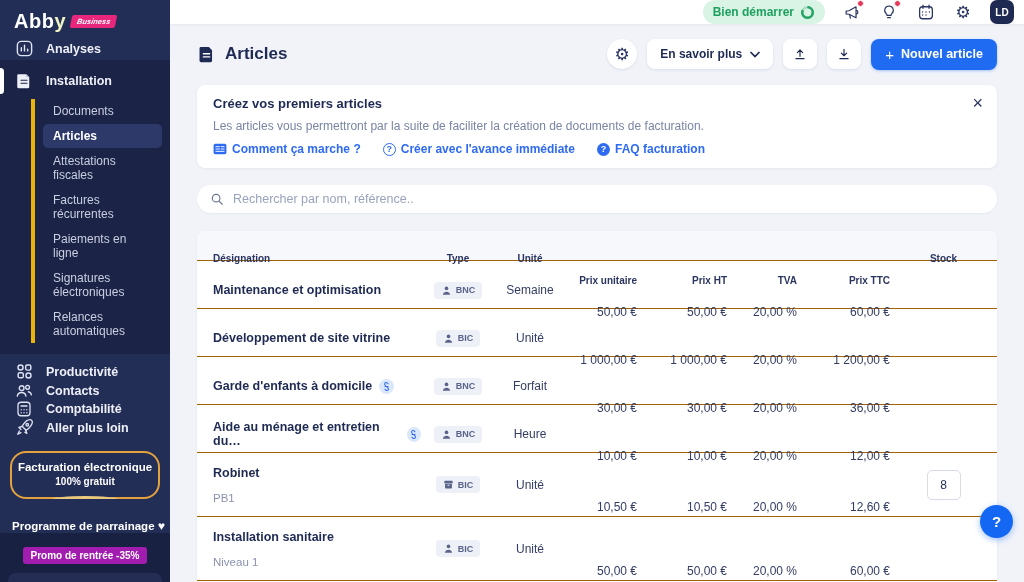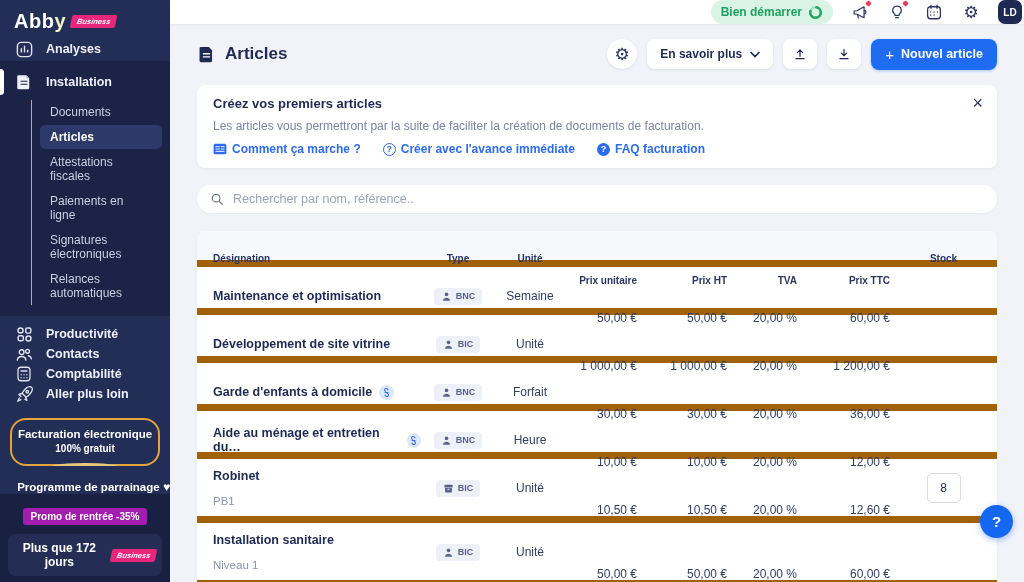--- a/index.html
+++ b/index.html
@@ -10,37 +10,37 @@
   
   .sidebar { width:170px; min-width:170px; height:582px; background:#232e57; color:#e8ebf5; display:flex; flex-direction:column; position:relative; }
   .logo-row { padding:10px 0 6px 14px; display:flex; align-items:center; gap:5px; }
   .logo-text { font-size:20px; font-weight:bold; color:#fff; letter-spacing:.5px; }
   .logo-text .y { color:#eef3c4; }
   .biz-badge { background:#e8267c; color:#fff; font-size:7.5px; font-style:italic; font-weight:bold; padding:2px 6px; transform:skewX(-12deg); border-radius:2px; }
   .nav-item { display:flex; align-items:center; gap:12px; height:33px; padding-left:14px; font-size:12.5px; font-weight:bold; color:#eef0f8; cursor:pointer; }
   .nav-item .ic { width:20px; display:flex; justify-content:center; }
   .fact-panel { background:#1b2346; padding:4px 0 10px 0; margin-top:2px; position:relative; }
   .active-pill { position:absolute; left:-3px; top:8px; width:7px; height:26px; background:#fff; border-radius:4px; }
-  .subnav { margin-left:31px; border-left:1px solid #eab308; margin-top:2px; }
+  .subnav { margin-left:31px; border-left:4px solid #eab308; margin-top:2px; }
   .subitem { font-size:12px; color:#c9cfe2; padding:5px 10px; margin:1px 8px 1px 8px; border-radius:5px; cursor:pointer; }
   .subitem.active { background:#2d3a69; color:#fff; font-weight:bold; }
   .einvoice-box { margin:14px 10px 0 10px; border:2px solid #e3a23c; border-radius:16px; padding:8px 4px 10px 4px; text-align:center; position:relative; cursor:pointer; }
   .einvoice-box .l1 { font-size:11.5px; font-weight:bold; color:#fff; }
   .einvoice-box .l2 { font-size:10px; font-weight:bold; color:#fff; margin-top:3px; }
   .einvoice-box .arc { position:absolute; bottom:-2px; left:50%; transform:translateX(-50%); width:64px; height:3px; background:#e9c87e; border-radius:50% / 100% 100% 0 0; }
-  .referral { text-align:right; font-size:11.5px; font-weight:bold; color:#fff; margin-top:14px; cursor:pointer;padding-left:12px; }
+  .referral { text-align:left; font-size:11.5px; font-weight:bold; color:#fff; margin-top:20px; cursor:pointer;padding-left:12px; }
   .referral .heart { color:#fff; font-size:12px; }
   .sidebar-bottom { margin-top:auto; background:#192142; padding:12px 8px 6px 8px; text-align:center; }
   .promo-badge { display:inline-block; background:#a21caf; color:#fff; font-size:10px; font-weight:bold; padding:3px 8px; border-radius:3px; cursor:pointer; }
   .days-panel { margin-top:9px; background:#242e55; border-radius:8px; padding:7px 6px; display:flex; align-items:center; justify-content:center; gap:6px; cursor:pointer; }
   .days-panel .txt { font-size:12px; font-weight:bold; color:#fff; }
 
   
   .main { flex:1; display:flex; flex-direction:column; position:relative; }
-  .topbar { height:33px; background:#fff; display:flex; align-items:center; justify-content:flex-end; gap:17px; padding-right:2px; box-shadow:0 1px 2px rgba(30,42,83,.06); }
+  .topbar { height:33px; background:#fff; display:flex; align-items:center; justify-content:flex-end; gap:17px; padding-right:10px; box-shadow:0 1px 2px rgba(30,42,83,.06); }
   .start-pill { display:flex; align-items:center; gap:6px; background:#d9f4e4; color:#1ea15f; font-size:12px; font-weight:bold; height:24px; padding:0 10px; border-radius:12px; cursor:pointer; }
   .tb-ic { position:relative; width:20px; height:20px; display:flex; align-items:center; justify-content:center; cursor:pointer; color:#2a3561; }
   .reddot { position:absolute; top:-2px; right:-2px; width:7px; height:7px; background:#e5395a; border-radius:50%; border:1.5px solid #fff; }
   .avatar { width:24px; height:24px; border-radius:7px; background:#1e2a52; color:#fff; font-size:10px; font-weight:bold; display:flex; align-items:center; justify-content:center; cursor:pointer; }
   .gear-glyph { font-size:17px; line-height:1; }
 
   .content { padding:13px 27px 0 27px; width:854px; }
   .page-head { display:flex; align-items:center; height:34px; margin-bottom:14px; }
   .page-title { display:flex; align-items:center; gap:9px; font-size:17px; font-weight:bold; color:#1e2a53; }
   .actions { margin-left:auto; display:flex; align-items:center; gap:10px; }
@@ -60,21 +60,21 @@
   .close-x { position:absolute; top:9px; right:14px; font-size:18px; color:#2b3561; cursor:pointer; line-height:1; }
 
   .searchbar { background:#fff; border-radius:14px; height:28px; display:flex; align-items:center; gap:9px; padding:0 13px; box-shadow:0 1px 2px rgba(30,42,83,.05); margin-bottom:18px; }
   .searchbar input { border:none; outline:none; flex:1; font-size:12.5px; color:#1e2a53; font-family:inherit; background:transparent; }
   .searchbar input::placeholder { color:#9aa3bd; }
 
   .table-card { background:#fff; border-radius:8px 8px 0 0; box-shadow:0 1px 3px rgba(30,42,83,.06); overflow:hidden; }
   .tgrid { display:grid; grid-template-columns:224px 74px 70px 72px 90px 70px 93px 107px; align-items:center; }
   .thead { background:#f6f8fc; height:29px; }
   .thead span { font-size:10px; font-weight:bold; color:#2b3561; }
-  .trow { height:48px; border-top:7px solid #a16207; }
+  .trow { height:48px; border-top:1px solid #a16207; }
   .trow.tall { height:64px; }
   .trow.partial { height:16px; }
   .cell-name { padding-left:16px; display:flex; align-items:center; gap:7px; font-size:12.5px; font-weight:bold; color:#1e2a53; cursor:pointer; }
   .name-wrap { padding-left:16px; cursor:pointer; }
   .name-wrap .nm { font-size:12.5px; font-weight:bold; color:#1e2a53; }
   .name-wrap .sub { font-size:11.5px; color:#8a92ad; margin-top:12px; }
   .c-center { text-align:center; font-size:12px; color:#333c63; }
   .c-right { text-align:right; font-size:12px; color:#333c63;margin-top:44px; }
   .h-left { padding-left:16px; }
   .type-badge { display:inline-flex; align-items:center; gap:4px; background:#eef0f8; border-radius:4px; padding:3px 7px; font-size:9px; font-weight:bold; color:#5a6488;justify-content:space-between; }
@@ -115,20 +115,21 @@
               <path d="M8 11h8M8 15h8" stroke="#1b2346" stroke-width="1.6" stroke-linecap="round"></path>
               <path d="M15 3l4 4h-4z" fill="#b9c0d8"></path>
             </svg>
         </span>
         <span>Installation</span>
       </div>
       <div class="subnav">
         <div class="subitem">Documents</div>
         <div class="subitem active">Articles</div>
         <div class="subitem">Attestations fiscales</div>
+        <div class="subitem">Factures récurrentes</div>
         <div class="subitem">Paiements en ligne</div>
         <div class="subitem">Signatures électroniques</div>
         <div class="subitem">Relances automatiques</div>
       </div>
     </div>
 
     <div class="nav-item" style="margin-top:8px">
       <span class="ic">
         <svg width="19" height="19" viewBox="0 0 24 24" fill="none" stroke="#dfe3f2" stroke-width="1.8">
             <circle cx="7" cy="7" r="3.2"></circle>

